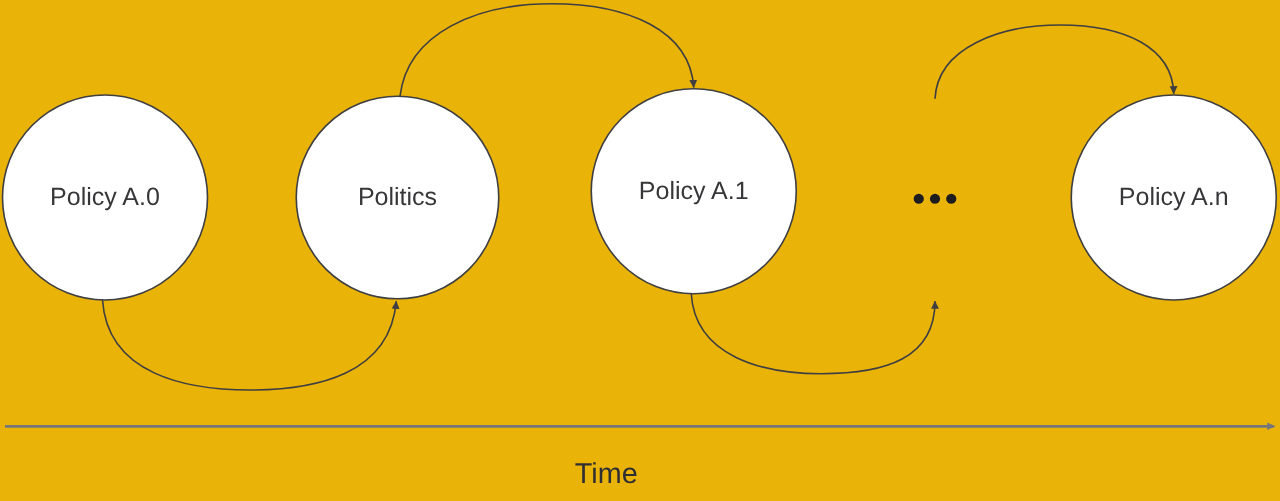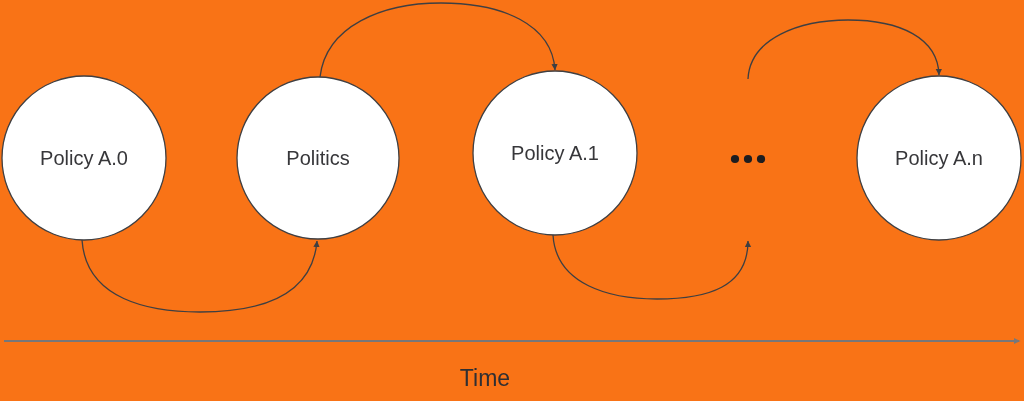--- a/index.html
+++ b/index.html
@@ -7,21 +7,21 @@
     padding: 0;
     background: #ffffff;
   }
   body {
     font-family: "Liberation Sans", sans-serif;
   }
   #stage {
     position: relative;
     width: 1024px;
     height: 401px;
-    background: #f97316;
+    background: #eab308;
     overflow: hidden;
   }
   #diagram-svg {
     position: absolute;
     left: 0;
     top: 0;
     width: 1024px;
     height: 401px;
     display: block;
   }

